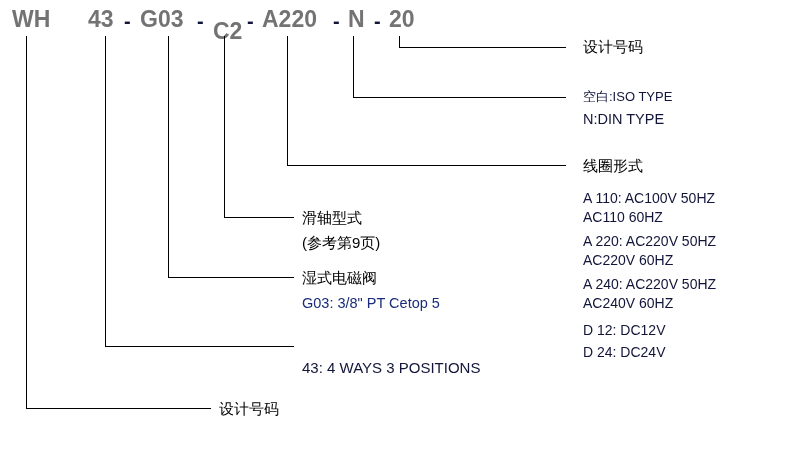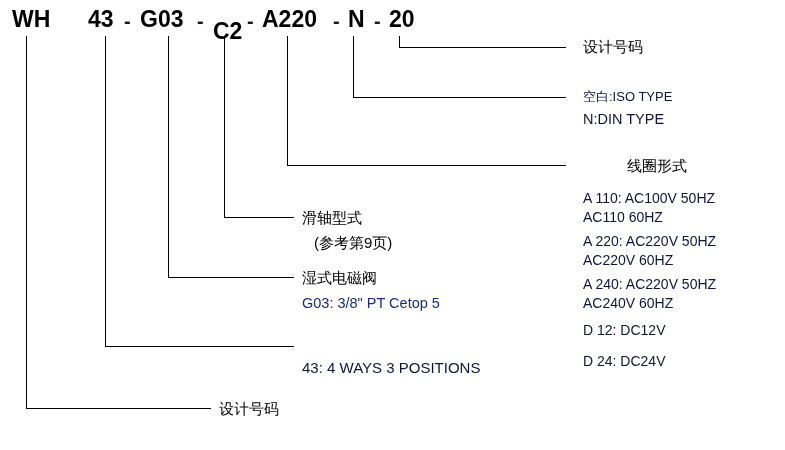--- a/index.html
+++ b/index.html
@@ -13,21 +13,21 @@
     height: 450px;
     background: #ffffff;
     font-family: "Liberation Sans", sans-serif;
     overflow: hidden;
   }
   .code-part {
     position: absolute;
     font-family: "Liberation Sans", sans-serif;
     font-weight: bold;
     font-size: 23px;
-    color: #000000;
+    color: #737373;
     white-space: nowrap;
     line-height: 1;
   }
   .dash {
     position: absolute;
     font-family: "Liberation Sans", sans-serif;
     font-weight: bold;
     font-size: 20px;
     color: #12153a;
     line-height: 1;
@@ -104,33 +104,33 @@
   <div class="hline" style="left:105px; top:346px; width:189px;"></div>
 
   <div class="vline" style="left:26px; top:36px; height:373px;"></div>
   <div class="hline" style="left:26px; top:408px; width:185px;"></div>
 
   <div class="label cn" style="left:583px; top:38px; font-size:15px;">设计号码</div>
 
   <div class="label navy" style="left:583px; top:89px; font-size:13px;">空白:ISO TYPE</div>
   <div class="label navy" style="left:583px; top:110px; font-size:14.5px;">N:DIN TYPE</div>
 
-  <div class="label cn" style="left:583px; top:157px; font-size:15px;margin-left:44px;">线圈形式</div>
+  <div class="label cn" style="left:583px; top:157px; font-size:15px;">线圈形式</div>
 
   <div class="label-block" style="left:583px; top:189px;">A 110: AC100V 50HZ</div>
   <div class="label-block" style="left:583px; top:208px;">          AC110 60HZ</div>
   <div class="label-block" style="left:583px; top:232px;">A 220: AC220V 50HZ</div>
   <div class="label-block" style="left:583px; top:251px;">          AC220V 60HZ</div>
   <div class="label-block" style="left:583px; top:275px;">A 240: AC220V 50HZ</div>
   <div class="label-block" style="left:583px; top:294px;">          AC240V 60HZ</div>
   <div class="label-block" style="left:583px; top:321px;">D   12: DC12V</div>
-  <div class="label-block" style="left:583px; top:352px;">D   24: DC24V</div>
+  <div class="label-block" style="left:583px; top:343px;">D   24: DC24V</div>
 
   <div class="label cn" style="left:302px; top:209px; font-size:15px;">滑轴型式</div>
-  <div class="label cn" style="left:314px; top:234px; font-size:15px;">(参考第9页)</div>
+  <div class="label cn" style="left:302px; top:234px; font-size:15px;">(参考第9页)</div>
 
   <div class="label cn" style="left:302px; top:269px; font-size:15px;">湿式电磁阀</div>
   <div class="label blue" style="left:302px; top:294px; font-size:14.5px;">G03: 3/8" PT Cetop 5</div>
 
   <div class="label navy" style="left:302px; top:359px; font-size:15px;">43: 4 WAYS 3 POSITIONS</div>
 
   <div class="label cn" style="left:219px; top:400px; font-size:15px;">设计号码</div>
 
 </div>
 

